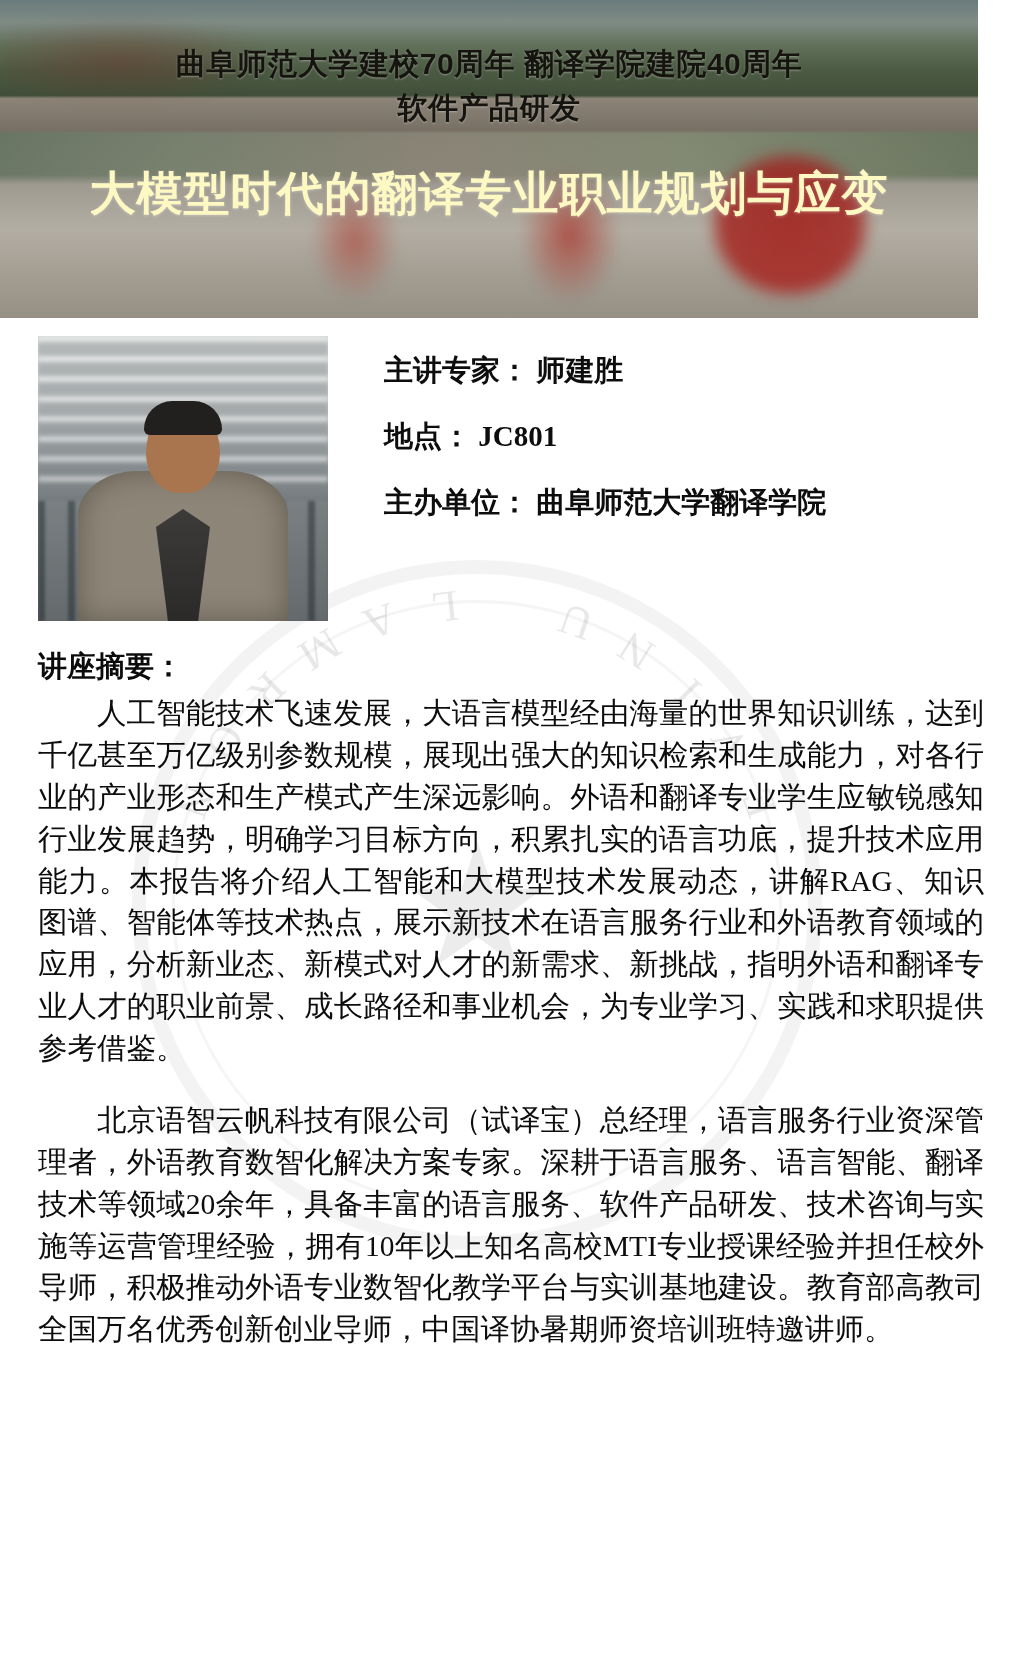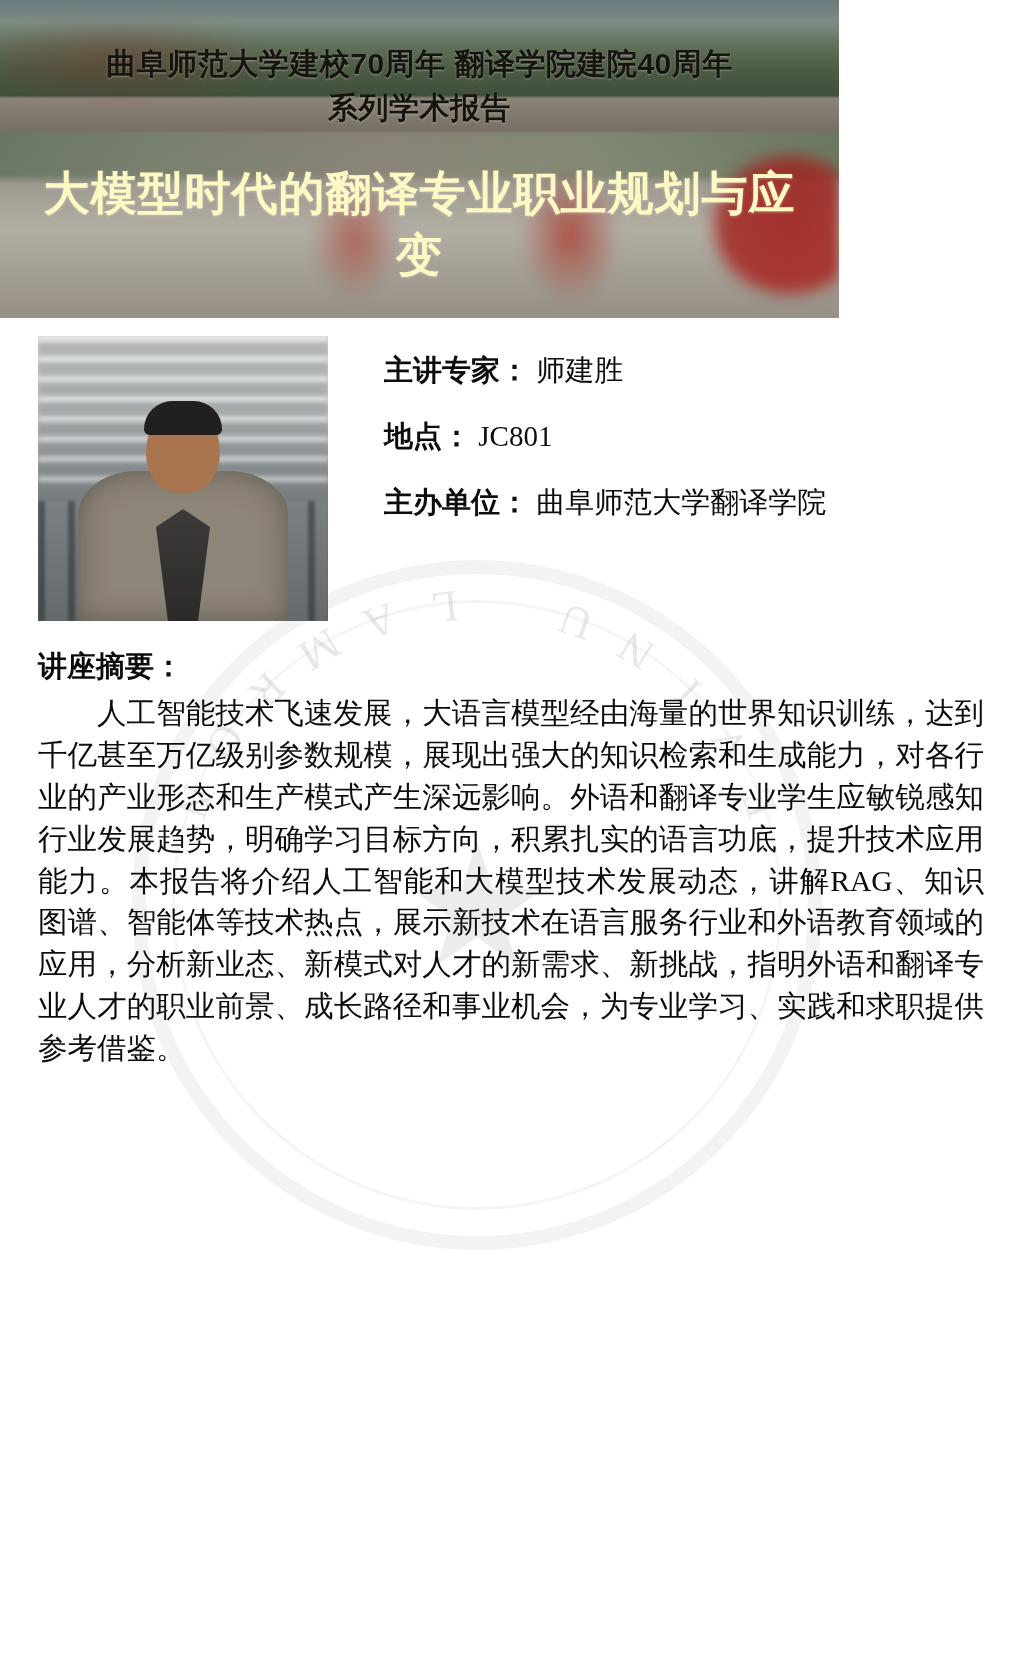--- a/index.html
+++ b/index.html
@@ -9,21 +9,21 @@
     height: 1657px;
     font-family: "Liberation Serif", "DejaVu Serif", serif;
     background: #ffffff;
     overflow: hidden;
     position: relative;
   }
 
   
   .hero {
     position: relative;
-    width: 839px;
+    width: 978px;
     height: 318px;
     overflow: hidden;
     background: #6b7c62;
     padding-left: 39px;
   }
   
   .hero-photo {
     position: absolute;
     inset: 0;
     background:
@@ -214,21 +214,21 @@
     padding-top: 20px;
   }
   .info-row {
     font-size: 29px;
     line-height: 1.0;
     margin-bottom: 37px;
     color: #0d0d0d;
     white-space: nowrap;
   }
   .info-row .lbl { font-weight: bold; margin-top: 24px; }
-  .info-row .val { font-weight: normal; }
+  .info-row .val { font-weight: bold; }
 
   
   .content {
     position: relative;
     z-index: 2;
     padding: 12px 34px 0 38px;
   }
   .sec-head {
     font-size: 29px;
     font-weight: bold;
@@ -247,21 +247,21 @@
   .gap { height: 30px; }
 </style>
 </head>
 <body>
 
 <div class="hero">
   <div class="hero-photo"></div>
   <div class="hero-shade"></div>
   <div class="hero-text">
     <div class="hero-line1">曲阜师范大学建校70周年 翻译学院建院40周年</div>
-    <div class="hero-line2">系列学术报告</div>
+    <div class="hero-line2">软件产品研发</div>
     <div class="hero-title">大模型时代的翻译专业职业规划与应变</div>
   </div>
 </div>
 
 <div class="watermark">
   <div class="wm-ring-text" id="wm-ring">
       <span style="transform: translate(-281.9px, -102.6px) rotate(110deg) translate(-50%, -50%);">N</span>
       <span style="transform: translate(-252.4px, -162.2px) rotate(122.727deg) translate(-50%, -50%);">O</span>
       <span style="transform: translate(-210.4px, -213.8px) rotate(135.455deg) translate(-50%, -50%);">R</span>
       <span style="transform: translate(-158.2px, -254.9px) rotate(148.182deg) translate(-50%, -50%);">M</span>
@@ -303,13 +303,14 @@
     </div>
   </div>
 </div>
 
 <div class="content">
   <div class="sec-head">讲座摘要：</div>
   <p class="para">人工智能技术飞速发展，大语言模型经由海量的世界知识训练，达到千亿甚至万亿级别参数规模，展现出强大的知识检索和生成能力，对各行业的产业形态和生产模式产生深远影响。外语和翻译专业学生应敏锐感知行业发展趋势，明确学习目标方向，积累扎实的语言功底，提升技术应用能力。本报告将介绍人工智能和大模型技术发展动态，讲解RAG、知识图谱、智能体等技术热点，展示新技术在语言服务行业和外语教育领域的应用，分析新业态、新模式对人才的新需求、新挑战，指明外语和翻译专业人才的职业前景、成长路径和事业机会，为专业学习、实践和求职提供参考借鉴。</p>
 
   <div class="gap"></div>
 
+  <p class="para">北京语智云帆科技有限公司（试译宝）总经理，语言服务行业资深管理者，外语教育数智化解决方案专家。深耕于语言服务、语言智能、翻译技术等领域20余年，具备丰富的语言服务、软件产品研发、技术咨询与实施等运营管理经验，拥有10年以上知名高校MTI专业授课经验并担任校外导师，积极推动外语专业数智化教学平台与实训基地建设。教育部高教司全国万名优秀创新创业导师，中国译协暑期师资培训班特邀讲师。</p>
 </div>
 
 </body></html>

